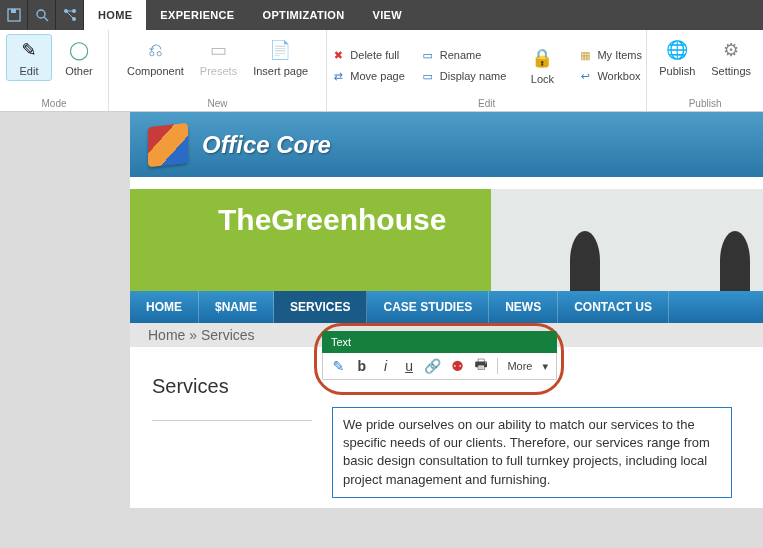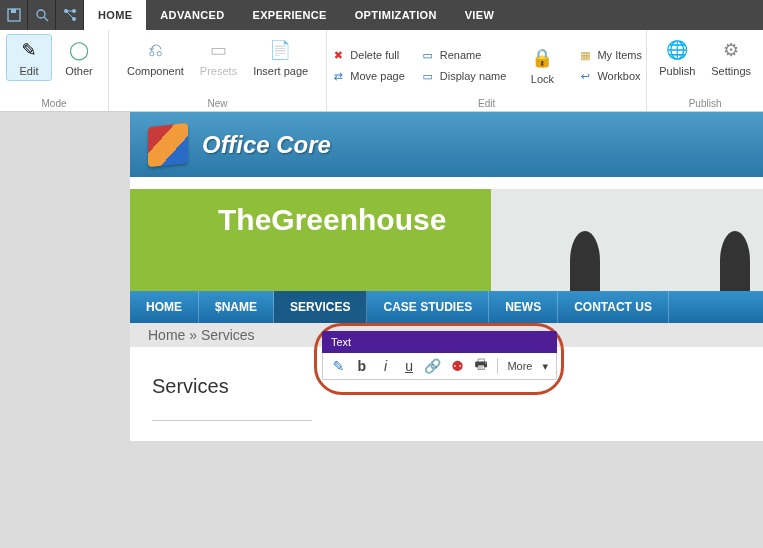--- a/index.html
+++ b/index.html
@@ -39,21 +39,21 @@
 .content{display:flex;padding:10px 8px 10px 22px;gap:20px}
 .side{width:160px}
 .side h2{font-size:20px;color:#333;font-weight:normal;margin:18px 0 22px}
 .side hr{border:none;border-top:1px solid #ccc;margin-bottom:10px}
 .side ul{list-style:none}
 .side li{padding:1px 0;color:#2266aa;font-size:12px}
 .side li::before{content:"▫";color:#888;margin-right:4px;font-size:8px;display:inline-block;vertical-align:middle}
 .side li a{color:#2266aa;text-decoration:none;cursor:pointer}
 .main{flex:1;position:relative}
 .popup-wrap{position:absolute;top:-26px;left:-10px;width:235px}
-.popup-title{background:#4c1d95;color:#fff;font-size:11px;padding:5px 9px;border-radius:2px 2px 0 0}
+.popup-title{background:#15803d;color:#fff;font-size:11px;padding:5px 9px;border-radius:2px 2px 0 0}
 .popup-toolbar{background:#fff;border:1px solid #ccc;border-top:none;padding:5px 8px;display:flex;align-items:center;gap:9px;border-radius:0 0 2px 2px}
 .popup-toolbar .pbtn{width:16px;height:16px;display:flex;align-items:center;justify-content:center;color:#444;font-size:14px;cursor:pointer}
 .popup-toolbar .more{font-size:11px;color:#444;display:flex;align-items:center;gap:10px;margin-left:auto;cursor:pointer}
 .highlight{position:absolute;border:3px solid #c2492a;border-radius:28px;top:-34px;left:-18px;width:250px;height:72px;pointer-events:none}
 .editable{border:1px solid #2a78c8;padding:8px 10px;font-size:13px;color:#333;line-height:1.4;margin-top:50px;width:400px}
 </style>
 </head>
 <body>
 
 <div class="top-toolbar">
@@ -72,21 +72,20 @@
   <div class="tb-icon">
       <svg viewBox="0 0 16 16">
         <circle cx="4" cy="4" r="2" fill="currentColor"></circle>
         <circle cx="12" cy="4" r="2" fill="currentColor"></circle>
         <circle cx="12" cy="12" r="2" fill="currentColor"></circle>
         <path d="M4 4 L12 4 M4 4 L12 12" stroke="currentColor" fill="none"></path>
       </svg>
     </div>
   <div class="tabs">
     <div class="tab active">HOME</div>
-    <div class="tab">ADVANCED</div>
     <div class="tab">EXPERIENCE</div>
     <div class="tab">OPTIMIZATION</div>
     <div class="tab">VIEW</div>
   </div>
 </div>
 
 <div class="ribbon">
   <div class="rgroup" style="width:110px">
     <div class="rgroup-inner">
       <div class="rbtn sel">
@@ -211,16 +210,17 @@
             <div class="pbtn">🔗</div>
             <div class="pbtn" style="color:#c33">⚉</div>
             <div class="pbtn">🖶</div>
             <div style="width:1px;height:16px;background:#ccc"></div>
             <div class="more">
                 <span>More</span>
                 <span>▾</span>
               </div>
           </div>
         </div>
+        <div class="editable">We pride ourselves on our ability to match our services to the specific needs of our clients. Therefore, our services range from basic design consultation to full turnkey projects, including local project management and furnishing.</div>
       </div>
     </div>
   </div>
 </div>
 
 </body></html>

